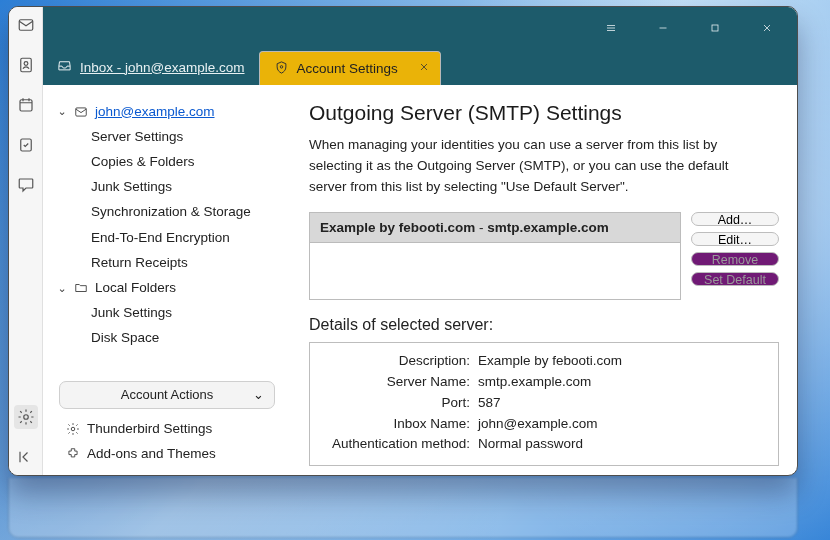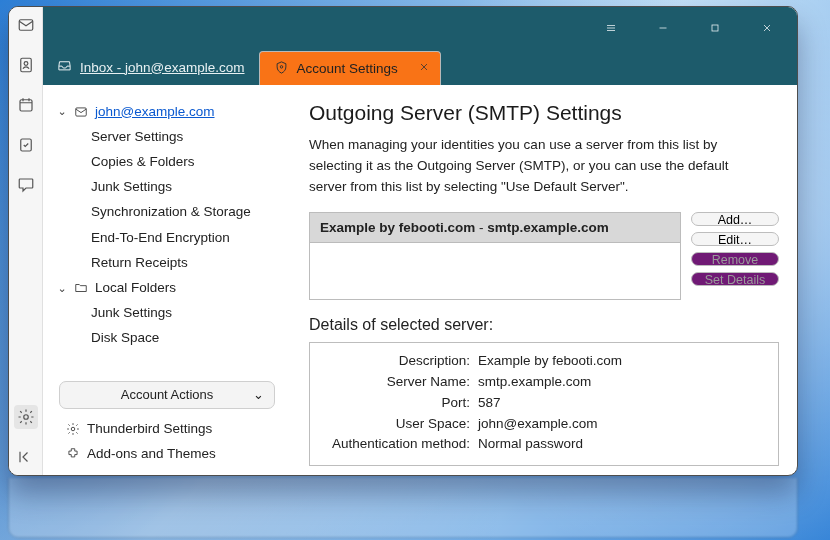--- a/index.html
+++ b/index.html
@@ -22,21 +22,21 @@
   .rail-btn svg { width: 18px; height: 18px; stroke: #555; fill: none; stroke-width: 1.6; }
 
   .client { flex: 1; display: flex; flex-direction: column; }
   .titlebar { height: 42px; background: #1d5b6b; display: flex; align-items: center; justify-content: flex-end; padding-right: 8px; gap: 8px; }
   .tb-btn { width: 44px; height: 30px; display: flex; align-items: center; justify-content: center; color: #e7f0f2; cursor: pointer; }
   .tb-btn svg { width: 12px; height: 12px; stroke: #e7f0f2; fill: none; stroke-width: 1.6; }
 
   .tabs-row { height: 36px; display: flex; align-items: stretch; background: #1d5b6b; }
   .tab { display: flex; align-items: center; gap: 8px; padding: 0 14px; font-size: 13.5px; position: relative; }
   .tab-inactive { color: #e7f0f2; text-decoration: underline; }
-  .tab-active { background: #f97316; color: #222; border: 1px solid #b9b9b9; border-bottom: none; border-radius: 4px 4px 0 0; margin-top: 2px; padding-right: 10px; }
+  .tab-active { background: #eab308; color: #222; border: 1px solid #b9b9b9; border-bottom: none; border-radius: 4px 4px 0 0; margin-top: 2px; padding-right: 10px; }
   .tab svg { width: 15px; height: 15px; stroke: currentColor; fill: none; stroke-width: 1.6; }
   .tab-x { margin-left: 12px; cursor: pointer; }
 
   .content { flex: 1; display: flex; overflow: hidden; }
 
   
   .tree { width: 248px; padding: 14px 10px 8px 10px; font-size: 13.5px; color: #222; display: flex; flex-direction: column; }
   .tree-row { display: flex; align-items: center; gap: 6px; padding: 3.5px 6px; border-radius: 4px; cursor: pointer; line-height: 1.35; }
   .tree-row.link span.lbl { color: #0a59d0; text-decoration: underline; }
   .tree-row.selected { background: #e9e9e9; border: 1px solid #c9c9c9; }
@@ -251,40 +251,40 @@
         <div class="server-section">
           <div class="server-list">
             <div class="row">
               <b>Example by febooti.com</b><span> - </span><b>smtp.example.com</b>
             </div>
           </div>
           <div class="btn-col">
             <button class="btn">Add…</button>
             <button class="btn">Edit…</button>
             <button class="btn" disabled="">Remove</button>
-            <button class="btn" disabled="">Set Details</button>
+            <button class="btn" disabled="">Set Default</button>
           </div>
         </div>
 
         <div class="details-title">Details of selected server:</div>
         <div class="details-box">
           <div class="kv">
               <div class="k">Description:</div>
               <div class="v">Example by febooti.com</div>
             </div>
           <div class="kv">
               <div class="k">Server Name:</div>
               <div class="v">smtp.example.com</div>
             </div>
           <div class="kv">
               <div class="k">Port:</div>
               <div class="v">587</div>
             </div>
           <div class="kv">
-              <div class="k">User Space:</div>
+              <div class="k">Inbox Name:</div>
               <div class="v">john@example.com</div>
             </div>
           <div class="kv">
               <div class="k">Authentication method:</div>
               <div class="v">Normal password</div>
             </div>
 
         </div>
       </div>
     </div>

